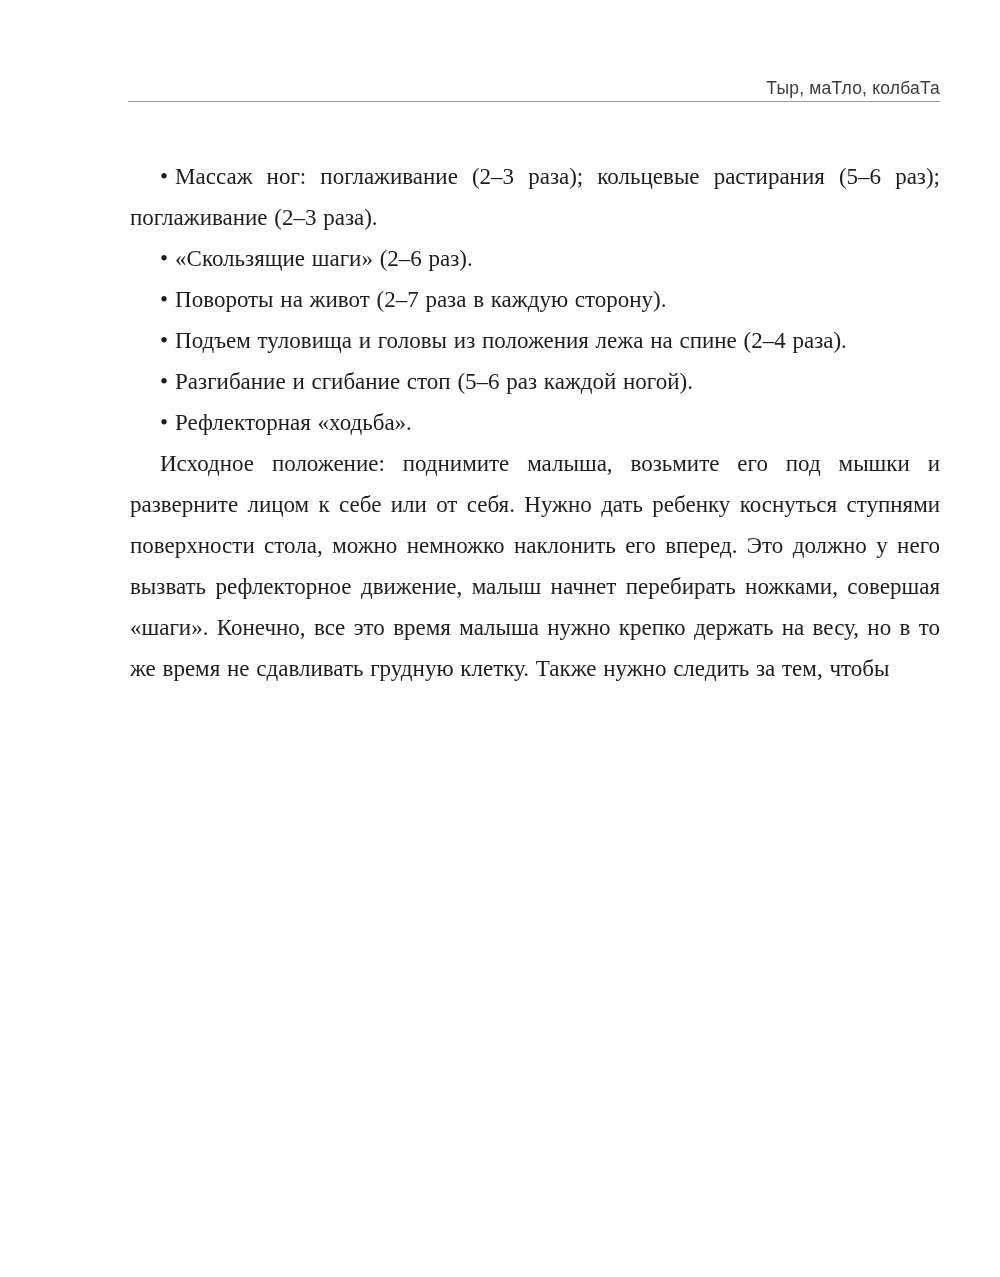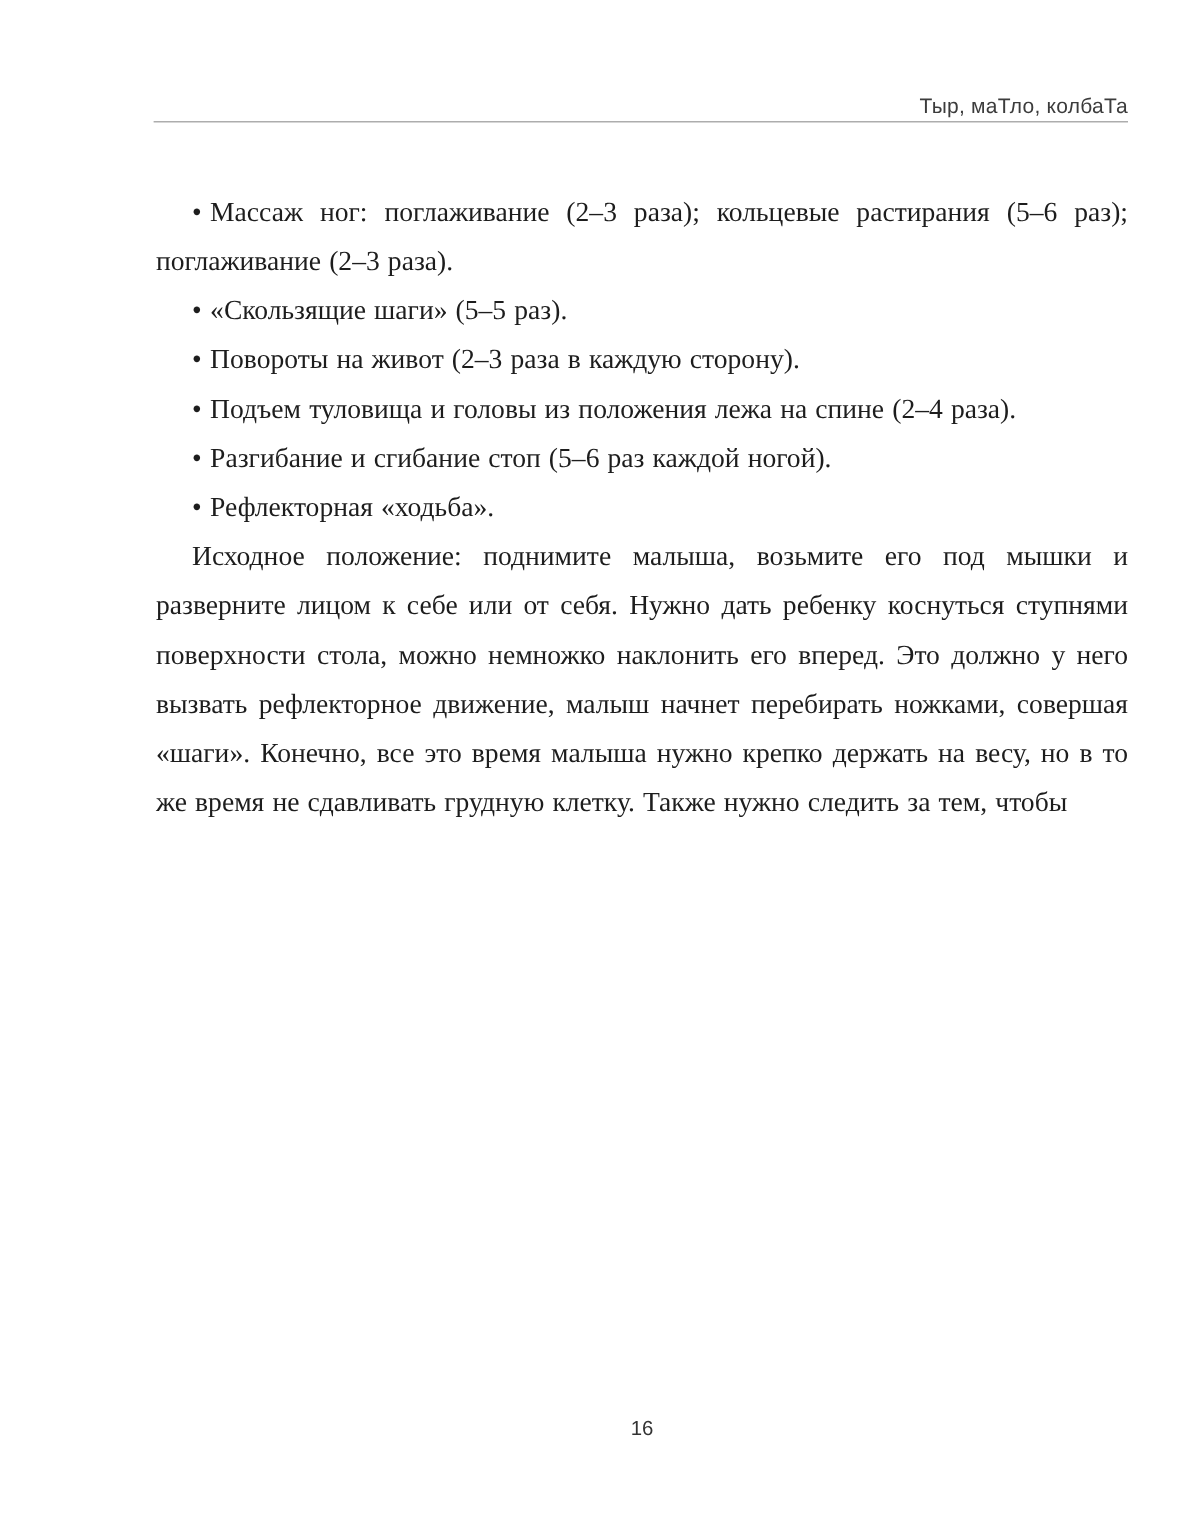--- a/index.html
+++ b/index.html
@@ -70,33 +70,32 @@
 <div class="page">
 
   <div class="running-head">Тыр, маТло, колбаТа</div>
 
   <div class="header-rule"></div>
 
   <div class="content">
 
     <p class="li"><span class="marker">•</span><span>Массаж ног: поглаживание (2–3 раза); кольцевые растирания (5–6 раз); поглаживание (2–3 раза).</span></p>
 
-    <p class="li"><span class="marker">•</span><span>«Скользящие шаги» (5–5 раз).</span></p>
+    <p class="li"><span class="marker">•</span><span>«Скользящие шаги» (2–6 раз).</span></p>
 
-    <p class="li"><span class="marker">•</span><span>Повороты на живот (2–3 раза в каждую сторону).</span></p>
+    <p class="li"><span class="marker">•</span><span>Повороты на живот (2–7 раза в каждую сторону).</span></p>
 
 
 
 
     <p class="li"><span class="marker">•</span><span>Подъем туловища и головы из положения лежа на спине (2–4 раза).</span></p>
 
 
     <p class="li"><span class="marker">•</span><span>Разгибание и сгибание стоп (5–6 раз каждой ногой).</span></p>
 
     <p class="li"><span class="marker">•</span><span>Рефлекторная «ходьба».</span></p>
 
     <p class="para">Исходное положение: поднимите малыша, возьмите его под мышки и разверните лицом к себе или от себя. Нужно дать ребенку коснуться ступнями поверхности стола, можно немножко наклонить его вперед. Это должно у него вызвать рефлекторное движение, малыш начнет перебирать ножками, совершая «шаги». Конечно, все это время малыша нужно крепко держать на весу, но в то же время не сдавливать грудную клетку. Также нужно следить за тем, чтобы</p>
 
   </div>
 
-  <div class="page-footer">16</div>
 
 </div>
 
 </body></html>

